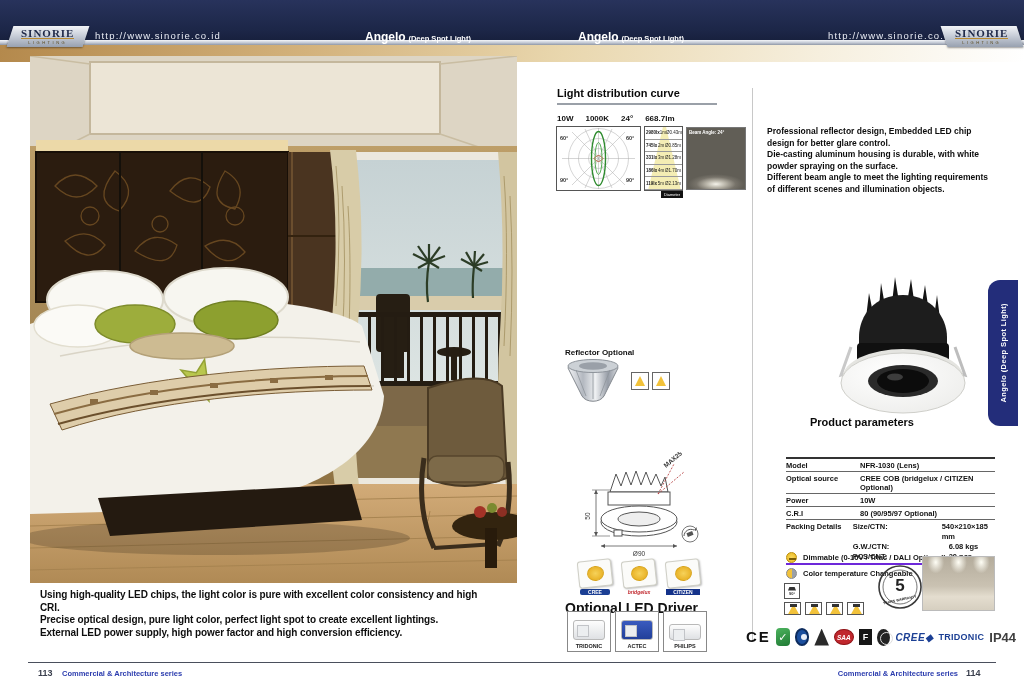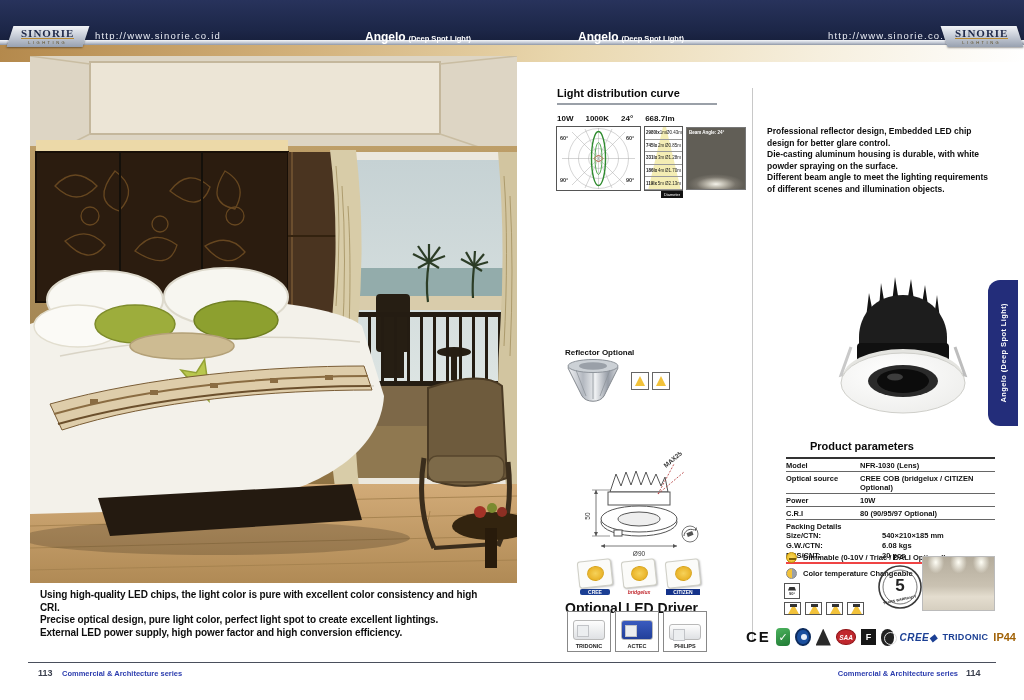--- a/index.html
+++ b/index.html
@@ -94,24 +94,24 @@
 
   
   .desc { left:767px; top:126px; width:230px; font-size:8.5px; font-weight:600;
     line-height:11.5px; color:#0e0e0e; }
   .desc p { margin:0; }
   .side-tab { left:988px; top:280px; width:30px; height:146px; background:#232d7a;
     border-radius:12px 0 0 12px; display:flex; align-items:center; justify-content:center; }
   .side-tab-text { writing-mode:vertical-rl; transform:rotate(180deg); color:#fff;
     font-size:7.5px; font-weight:bold; letter-spacing:.4px; }
 
-  .params-title { left:786px; top:440px;padding-left:24px; }
+  .params-title { left:786px; top:416px;padding-left:24px; }
   .params-table { left:786px; top:457px; width:209px; border-top:2px solid #333; }
   .p-row { display:flex; border-bottom:1px solid #666; padding:2px 0 1px; }
-  .p-row:last-child { border-bottom:2px solid #ef4444;flex-direction:column; }
+  .p-row:last-child { border-bottom:2px solid #6d28d9; }
   .p-label { width:74px; font-size:7.5px; font-weight:bold; color:#111; }
   .p-value { flex:1; font-size:7.5px; color:#111; font-weight:600; }
   .pack-line { display:flex; font-size:7.5px; font-weight:600; line-height:10px;gap:44px; }
   .pack-line .k { width:52px; }
 
   .icon-row { display:flex; align-items:center; gap:6px; }
   .dim-row { left:786px; top:552px; }
   .cct-row { left:786px; top:568px; }
   .dimmable-icon { width:11px; height:11px; border-radius:50%;
     background:radial-gradient(#f8d75a,#e9b81e); border:1px solid #bb8d08; position:relative; }
@@ -150,21 +150,21 @@
   .badge-saa { width:25px; height:16px; border-radius:50%; background:#c0272d; color:#fff;
     font-size:6.5px; font-weight:bold; font-style:italic;
     display:flex; align-items:center; justify-content:center; border:1px solid #8f1216; }
   .badge-f { width:18px; height:16px; background:#161616; color:#fff; font-size:9px; font-weight:bold;
     display:flex; align-items:center; justify-content:center; }
   .badge-round { width:17px; height:17px; border-radius:50%; background:#222; position:relative; }
   .badge-round:after { content:""; position:absolute; left:3px; top:3px; width:11px; height:11px;
     border:1px solid #ddd; border-radius:50%; }
   .cree-logo { font-size:10px; font-weight:bold; font-style:italic; color:#1b3f94; letter-spacing:.5px; }
   .tridonic-logo { font-size:9px; font-weight:bold; color:#1b3f94; letter-spacing:.3px; }
-  .ip-rating { font-size:11px; font-weight:bold; color:#a16207; }
+  .ip-rating { font-size:13px; font-weight:bold; color:#404040; }
 
   svg text { font-family:"Liberation Sans", sans-serif; }
 </style>
 </head>
 <body>
 
 <div class="canvas">
 
   <div class="abs band-navy"></div>
   <div class="abs band-silver"></div>

